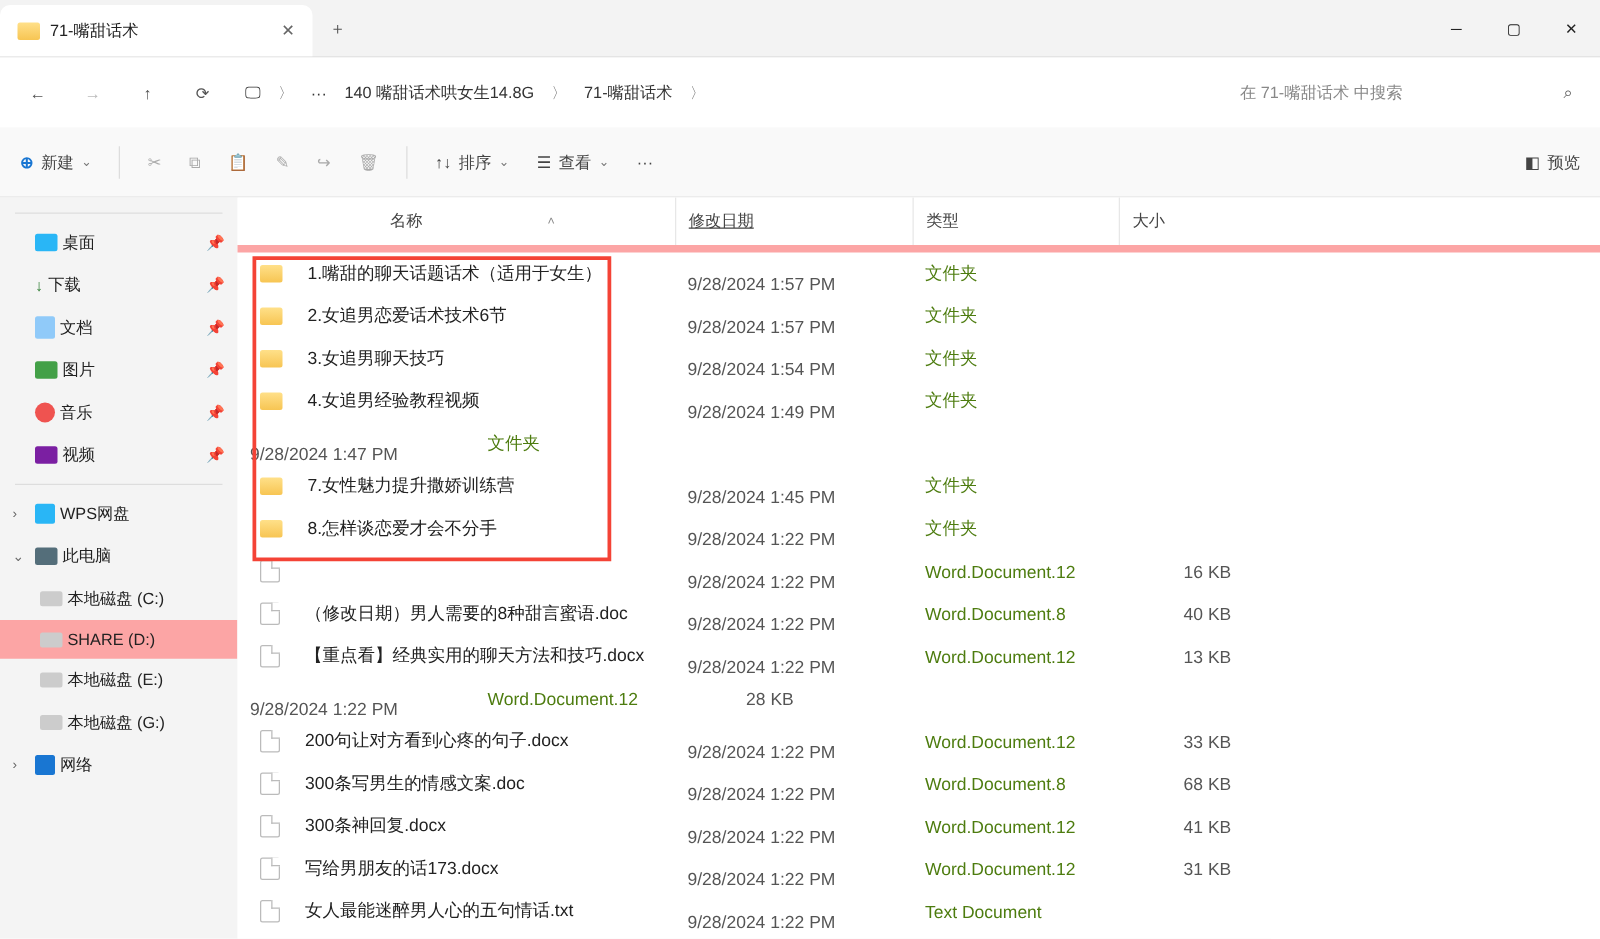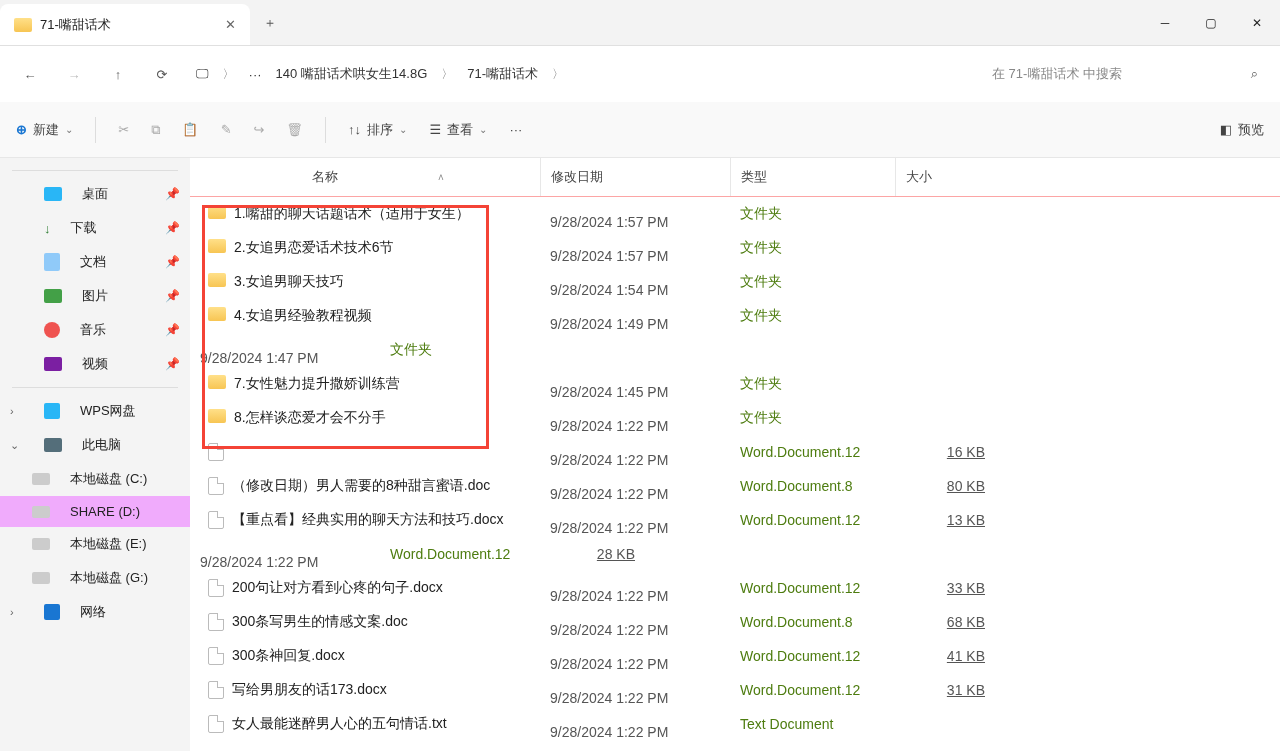--- a/index.html
+++ b/index.html
@@ -22,41 +22,41 @@
 .toolbar { height: 56px; display: flex; align-items: center; background: #f9f9f9; padding: 0 16px; gap: 22px; border-bottom: 1px solid #e7e7e7; }
 .tb-btn { display: flex; align-items: center; gap: 6px; color: #444; }
 .tb-ico { color: #1976d2; font-weight: bold; }
 .sep { width: 1px; height: 26px; background: #ddd; }
 .spacer { flex:1; }
 .preview { display:flex; align-items:center; gap:6px; color:#444; }
 
 .main { display: flex; height: 593px; }
 .sidebar { width: 190px; background: #f4f4f4; overflow-y: auto; padding-top: 6px; position: relative; }
 .side-div { height: 1px; background: #ddd; margin: 6px 12px; }
-.side-item { display: flex; align-items: center; padding: 8px 10px; gap: 20px; }
+.side-item { display: flex; align-items: center; padding: 8px 10px; gap: 4px; }
 .side-item.indent { padding-left: 32px; }
-.side-item.sel { background: #f0abfc; }
+.side-item.sel { background: #fca5a5; }
 .pin { margin-left: auto; color: #777; font-size: 12px; }
 .exp { width: 14px; color: #666; font-size: 11px; }
 
 .content { flex: 1; background: #fff; display: flex; flex-direction: column; position: relative; }
-.cols { display: flex; border-bottom: 1px solid #fca5a5; font-size: 13px; color: #444; }
+.cols { display: flex; border-bottom: 6px solid #fca5a5; font-size: 13px; color: #444; }
 .col-name { width: 350px; padding: 10px 0 10px 26px; display: flex; align-items: center; justify-content: center; position: relative; }
-.col-date { width: 190px; padding: 10px 16px; }
+.col-date { width: 190px; padding: 10px 16px; text-decoration: underline; }
 .col-type { width: 165px; padding: 10px 0; }
 .col-size { width: 110px; padding: 10px 0; }
 .col-sep { border-left: 1px solid #e7e7e7; padding-left: 10px; }
 .sort-caret { color:#888; font-size:10px; margin-left: 100px; }
 
 .rows { flex:1; overflow:hidden; position: relative; }
 .row { display: flex; align-items: center; font-size: 14px; height: 34px; }
-.cell-name { width: 350px; padding-left: 18px; display: flex; gap: 8px; }
+.cell-name { width: 350px; padding-left: 18px; display: flex; align-items: center; gap: 20px; }
 .cell-date { width: 190px; color: #555; padding-left: 10px; margin-top: 16px; }
 .cell-type { width: 165px; color: #4d7c0f; padding-left: 10px; }
-.cell-size { width: 110px; color: #555; text-align: right; padding-right: 20px; text-decoration: underline; }
+.cell-size { width: 110px; color: #555; text-align: right; padding-right: 20px; }
 
 .ico-folder { width: 18px; height: 14px; background: linear-gradient(#ffe089,#f7c553); border-radius: 2px; display:inline-block; position: relative; }
 .ico-doc { width: 16px; height: 18px; background: #fff; border: 1px solid #bbb; border-radius: 2px; display:inline-block; position: relative; }
 .ico-doc::after { content:""; position:absolute; right:-1px; top:-1px; width:6px; height:6px; background:#fff; border-left:1px solid #bbb; border-bottom:1px solid #bbb; }
 
 .highlight-box { position: absolute; border: 3px solid #f44336; left: 202px; top: 205px; width: 287px; height: 244px; pointer-events: none; z-index: 10; }
 
 .ico-desktop{width:18px;height:14px;background:#29b6f6;border-radius:2px;display:inline-block;}
 .ico-dl{color:#2e7d32;font-weight:bold;}
 .ico-docf{width:16px;height:18px;background:#90caf9;border-radius:2px;}
@@ -288,21 +288,21 @@
           <div class="cell-type">Word.Document.12</div>
           <div class="cell-size">16 KB</div>
         </div>
         <div class="row">
           <div class="cell-name">
             <span class="ico-doc"></span>
             <span>（修改日期）男人需要的8种甜言蜜语.doc</span>
           </div>
           <div class="cell-date">9/28/2024 1:22 PM</div>
           <div class="cell-type">Word.Document.8</div>
-          <div class="cell-size">80 KB</div>
+          <div class="cell-size">40 KB</div>
         </div>
         <div class="row">
           <div class="cell-name">
             <span class="ico-doc"></span>
             <span>【重点看】经典实用的聊天方法和技巧.docx</span>
           </div>
           <div class="cell-date">9/28/2024 1:22 PM</div>
           <div class="cell-type">Word.Document.12</div>
           <div class="cell-size">13 KB</div>
         </div>

